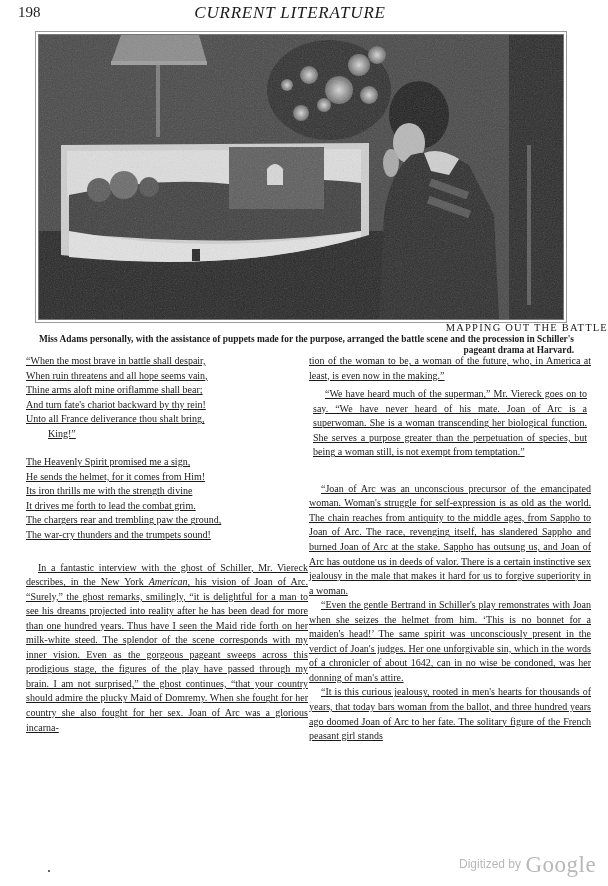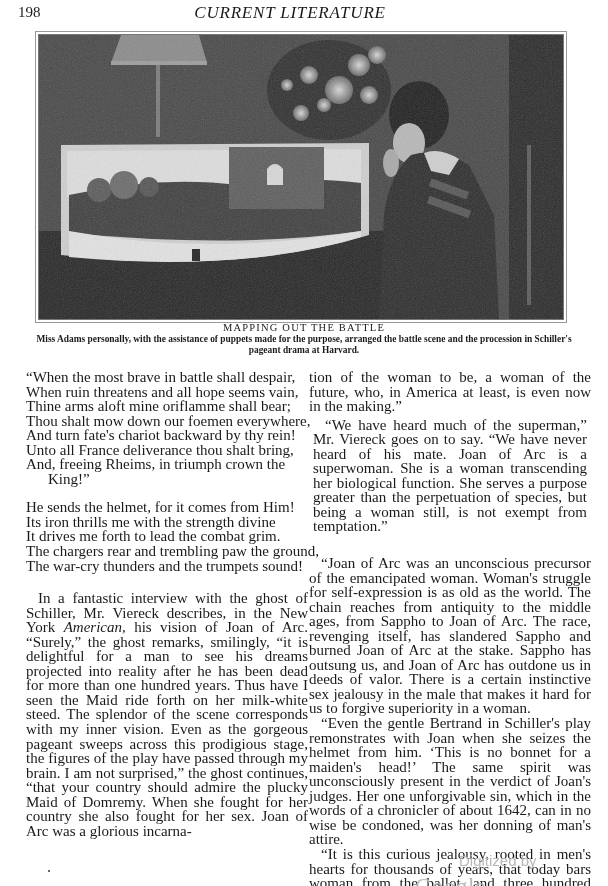--- a/index.html
+++ b/index.html
@@ -7,39 +7,39 @@
     width: 608px; height: 886px; background: #ffffff; position: relative; overflow: hidden;
     font-family: "DejaVu Serif", "Liberation Serif", serif; color: #1a1a1a;
   }
   .running-head { position: absolute; top: 2px; left: 0; width: 608px; height: 22px; }
   .page-number { position: absolute; left: 18px; top: 2px; font-size: 15px; font-family: "Liberation Serif", serif; }
   .journal-title { position: absolute; left: 0; width: 580px; top: 1px; text-align: center; font-size: 17px; font-style: italic; letter-spacing: 0.8px; font-family: "Liberation Serif", serif; }
 
   .photo { position: absolute; left: 38px; top: 34px; width: 524px; height: 284px; border: 1px solid #777; box-shadow: 0 0 0 2px #fff, 0 0 0 3px #999; overflow: hidden; background: #3a3a3a; }
   .photo svg { display: block; }
 
-  .caption { position: absolute; top: 322px; left: 0; width: 608px; text-align: center; font-family: "Liberation Serif", serif; }
+  .caption { position: absolute; top: 322px; left: 0; width: 608px; text-align: right; font-family: "Liberation Serif", serif; }
   .caption-title { font-size: 10.5px; letter-spacing: 1.2px; margin-bottom: 1px; }
   .caption-text { font-size: 9.4px; font-weight: bold; line-height: 11px; width: 540px; margin: 0 auto; }
 
-  .col { position: absolute; top: 370px; width: 282px; font-family: "Liberation Serif", serif; font-size: 15px; line-height: 14.55px; }
+  .col { position: absolute; top: 354px; width: 282px; font-family: "Liberation Serif", serif; font-size: 10px; line-height: 14.55px; text-decoration: underline; }
   .col-left { left: 26px; }
   .col-right { left: 309px; }
   .poem-line { white-space: nowrap; }
   .poem-indent { padding-left: 22px; }
   .stanza-gap { height: 14px; }
   .para { text-align: justify; text-align-last: auto; }
   .para-indent { text-indent: 12px; }
   .para-last { text-align-last: left; }
   .gap-large { height: 18px; }
   em { font-style: italic; }
 
   .stray-dot { position: absolute; left: 48px; top: 870px; width: 2px; height: 2px; background: #333; border-radius: 50%; }
   .digitized { position: absolute; left: 415px; top: 852px; color: #b8b8b8; font-family: "Liberation Sans", sans-serif; }
-  .digitized .by { font-size: 15px; vertical-align: 4px; padding-left: 44px; }
+  .digitized .by { font-size: 12px; vertical-align: 4px; padding-left: 44px; }
   .digitized .gword { font-size: 23px; font-family: "Liberation Serif", serif; letter-spacing: 0.5px; text-align: center; }
 </style>
 </head>
 <body>
 
 <div class="running-head">
   <span class="page-number">198</span>
   <span class="journal-title">CURRENT LITERATURE</span>
 </div>
 
@@ -114,28 +114,27 @@
 <div class="caption">
   <div class="caption-title">MAPPING OUT THE BATTLE</div>
   <div class="caption-text">Miss Adams personally, with the assistance of puppets made for the purpose, arranged the battle scene and the procession in Schiller's pageant drama at Harvard.</div>
 </div>
 
 <div class="col col-left">
   <div>
     <div class="poem-line">“When the most brave in battle shall despair,</div>
     <div class="poem-line">When ruin threatens and all hope seems vain,</div>
     <div class="poem-line">Thine arms aloft mine oriflamme shall bear;</div>
-    <div class="poem-line">Thou shalt mow down our foemen everywhere,</div>
     <div class="poem-line">And turn fate's chariot backward by thy rein!</div>
     <div class="poem-line">Unto all France deliverance thou shalt bring,</div>
-    <div class="poem-line">And, freeing Rheims, in triumph crown the</div>
     <div class="poem-line poem-indent">King!”</div>
   </div>
   <div class="stanza-gap"></div>
   <div>
+    <div class="poem-line">The Heavenly Spirit promised me a sign,</div>
     <div class="poem-line">He sends the helmet, for it comes from Him!</div>
     <div class="poem-line">Its iron thrills me with the strength divine</div>
     <div class="poem-line">It drives me forth to lead the combat grim.</div>
     <div class="poem-line">The chargers rear and trembling paw the ground,</div>
     <div class="poem-line">The war-cry thunders and the trumpets sound!</div>
   </div>
   <div class="gap-large"></div>
   <p class="para para-indent para-last" style="margin:0"><span>In a fantastic interview with the ghost of Schiller, Mr. Viereck describes, in the New York </span><em>American,</em><span> his vision of Joan of Arc. “Surely,” the ghost remarks, smilingly, “it is delightful for a man to see his dreams projected into reality after he has been dead for more than one hundred years.  Thus have I seen the Maid ride forth on her milk-white steed.  The splendor of the scene corresponds with my inner vision.  Even as the gorgeous pageant sweeps across this prodigious stage, the figures of the play have passed through my brain.  I am not surprised,” the ghost continues, “that your country should admire the plucky Maid of Domremy.  When she fought for her country she also fought for her sex.  Joan of Arc was a glorious incarna-</span></p>
 </div>
 

